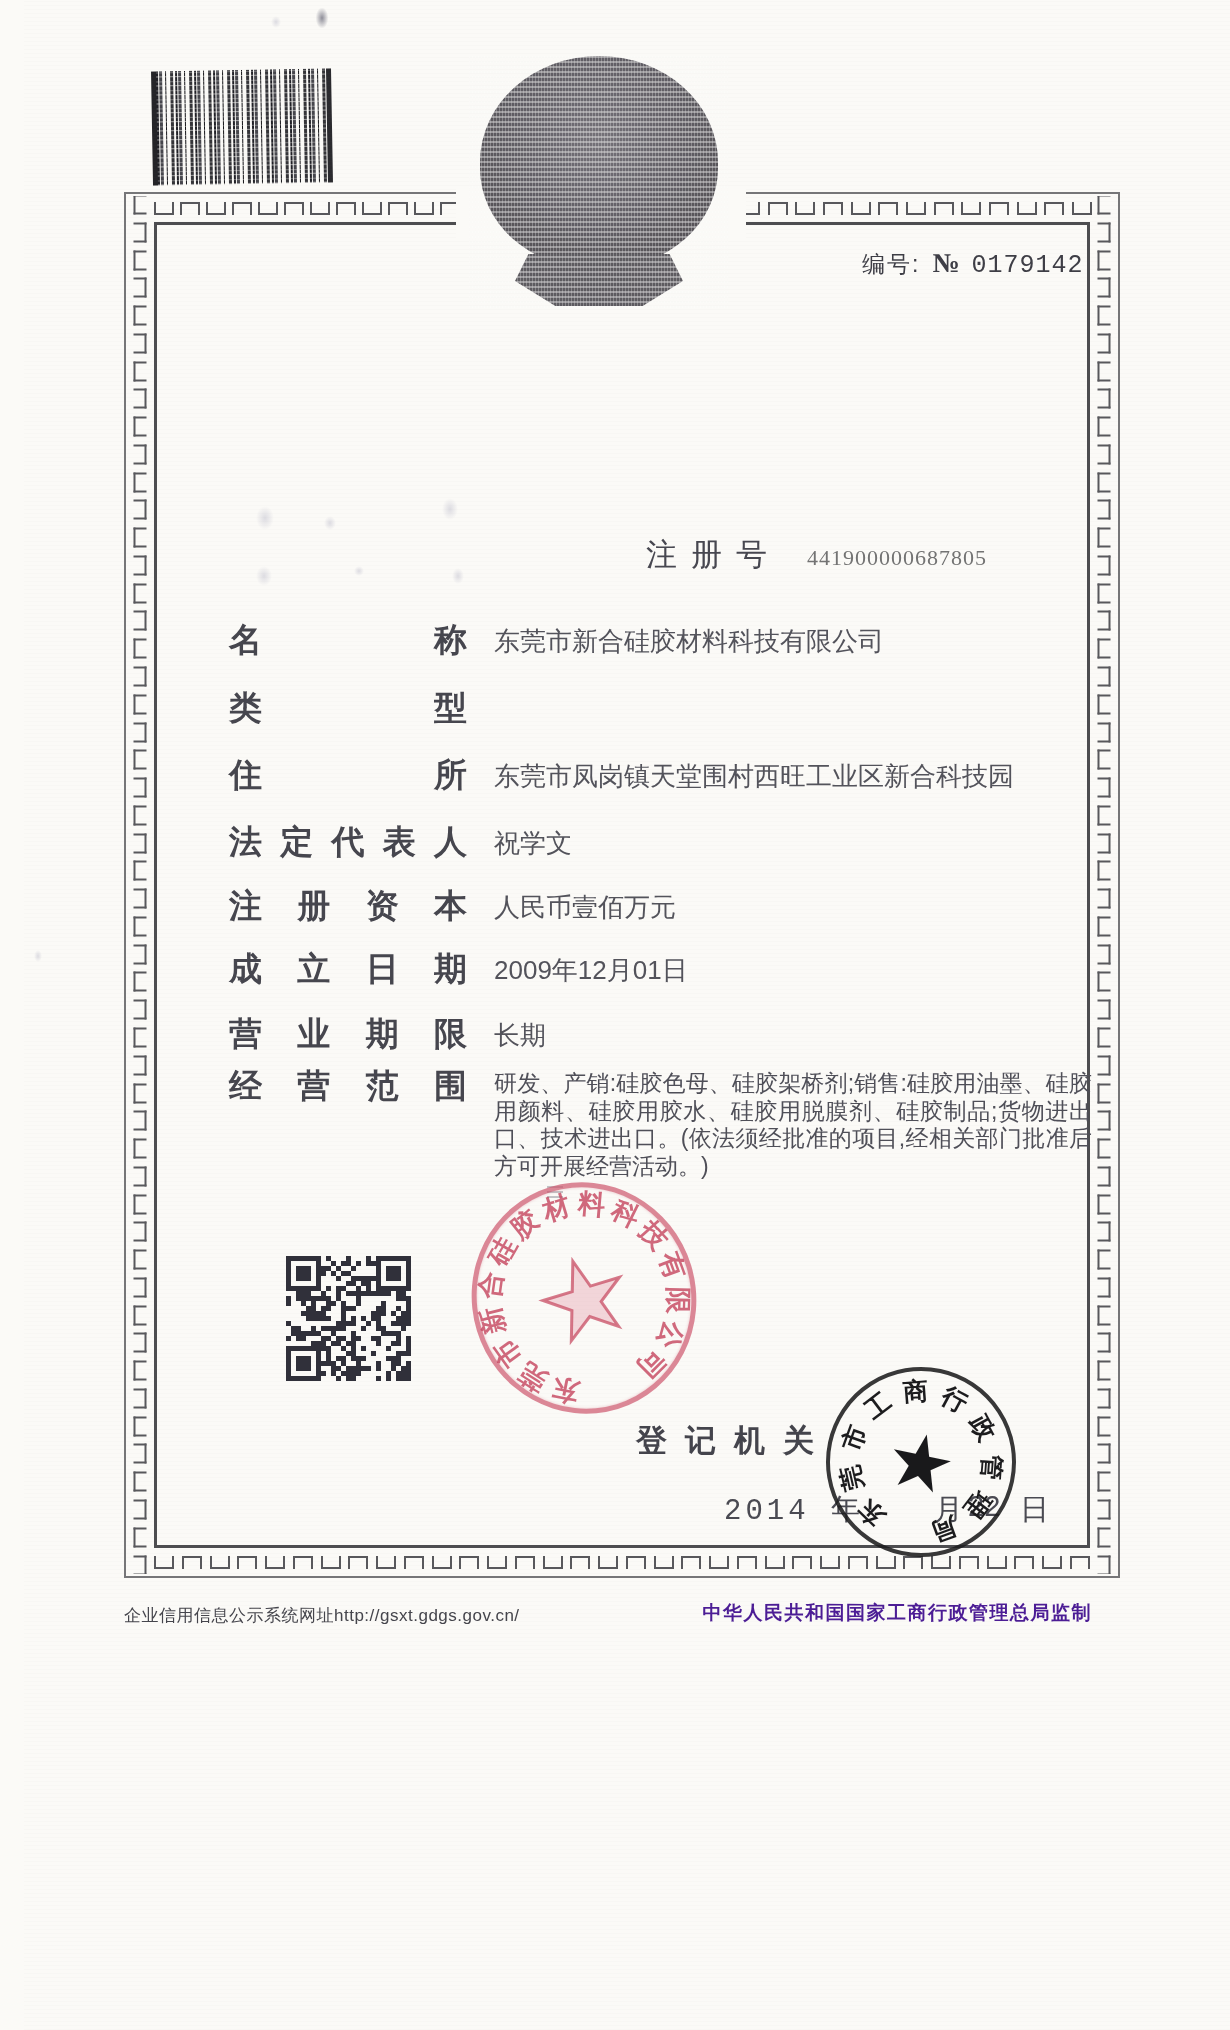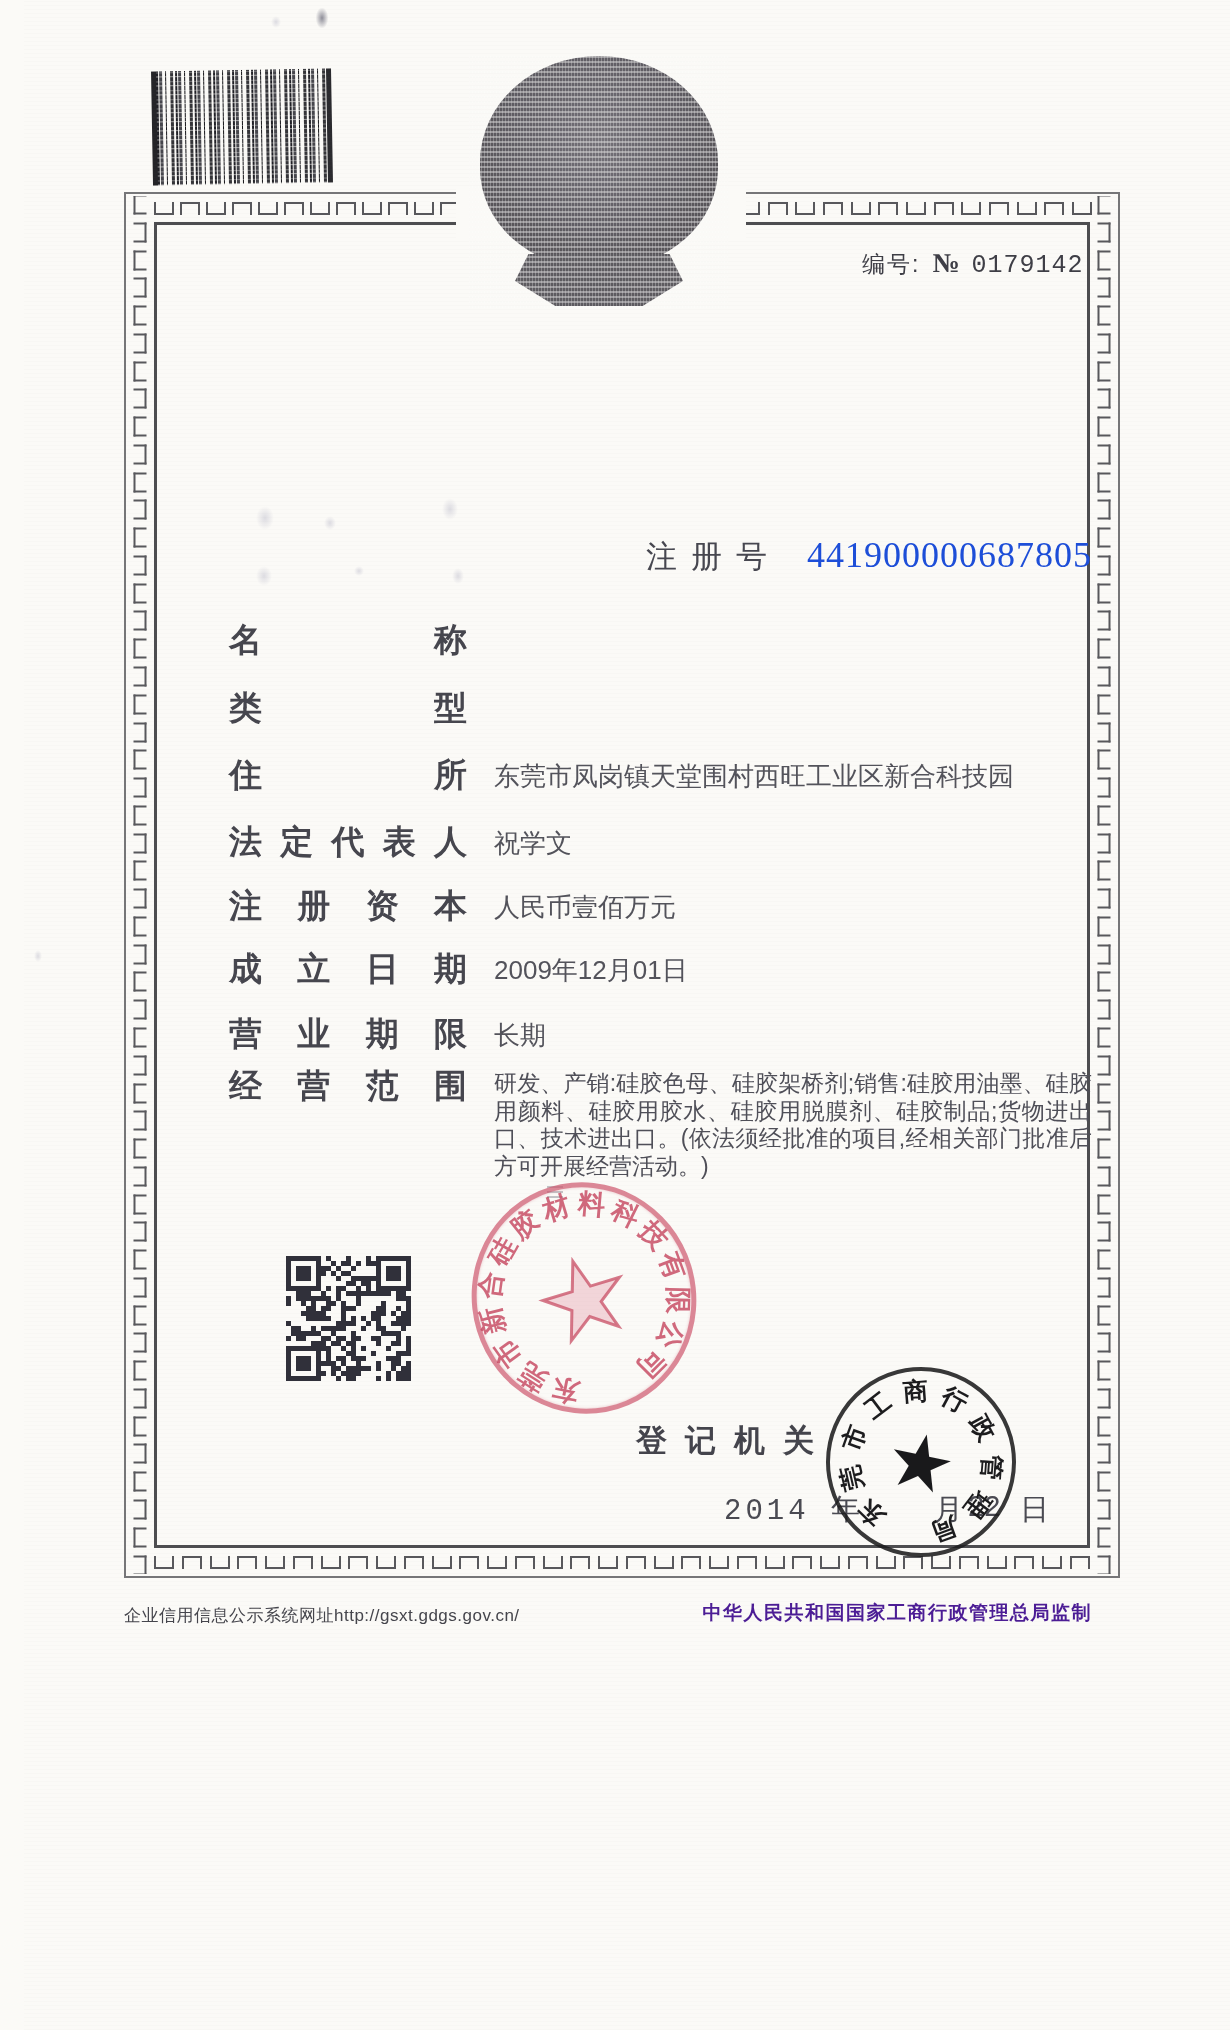--- a/index.html
+++ b/index.html
@@ -49,21 +49,21 @@
   
   .serial{position:absolute;left:838px;top:248px;display:flex;align-items:baseline;gap:12px;color:#3e3e46;z-index:4;}
   .serial .lab{font-size:23px;letter-spacing:2px;}
   .serial .numero{font-family:"Liberation Serif",serif;font-weight:bold;font-size:27px;}
   .serial .digits{font-family:"Liberation Mono",monospace;font-size:25px;letter-spacing:1px;}
   .title{position:absolute;left:100px;top:330px;width:996px;text-align:center;z-index:4;margin:0;}
   .title span{font-size:120px;font-weight:900;color:#3a3a42;letter-spacing:46px;margin-right:-46px;
        text-shadow:0 0 2px rgba(58,58,66,.55),1px 1px 0 rgba(58,58,66,.3);}
   .regno{position:absolute;left:622px;top:534px;display:flex;align-items:baseline;z-index:4;}
   .regno .lab{font-size:31px;letter-spacing:14px;color:#474750;margin-right:26px;}
-  .regno .val{font-family:"Liberation Serif",serif;font-size:36px;color:#1d4ed8;letter-spacing:1px;}
+  .regno .val{font-family:"Liberation Serif",serif;font-size:22px;color:#737373;letter-spacing:1px;}
 
   
   .row{position:absolute;left:205px;display:flex;align-items:flex-start;z-index:4;}
   .f-label{display:flex;justify-content:space-between;width:238px;flex:none;
        font-size:33px;font-weight:600;color:#46464e;}
   .f-value{margin-left:27px;font-size:26px;color:#53535b;white-space:nowrap;padding-top:6px;}
   .scope-text{position:absolute;left:470px;top:1070px;width:598px;font-size:23px;line-height:27.5px;
        color:#4f4f58;z-index:4;text-align:justify;}
 
   
@@ -296,20 +296,21 @@
   <div class="regno">
     <span class="lab">注册号</span>
     <span class="val">441900000687805</span>
   </div>
 
   <div class="row" style="top:618px">
     <span class="f-label">
         <span>名</span>
         <span>称</span>
       </span>
+    <span class="f-value">东莞市新合硅胶材料科技有限公司</span>
   </div>
   <div class="row" style="top:686px">
     <span class="f-label">
         <span>类</span>
         <span>型</span>
       </span>
   </div>
   <div class="row" style="top:753px">
     <span class="f-label">
         <span>住</span>

